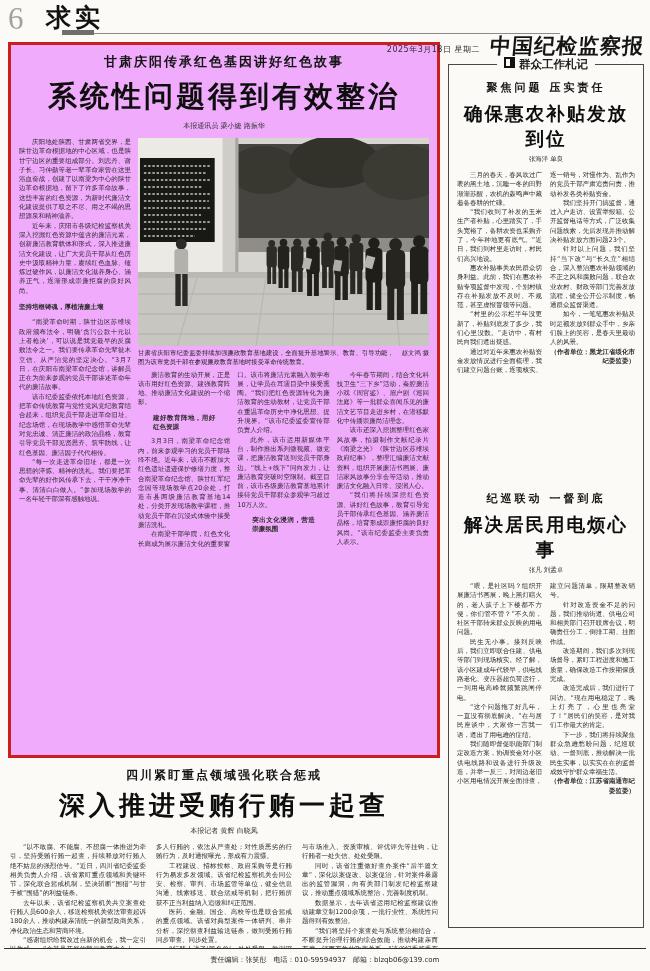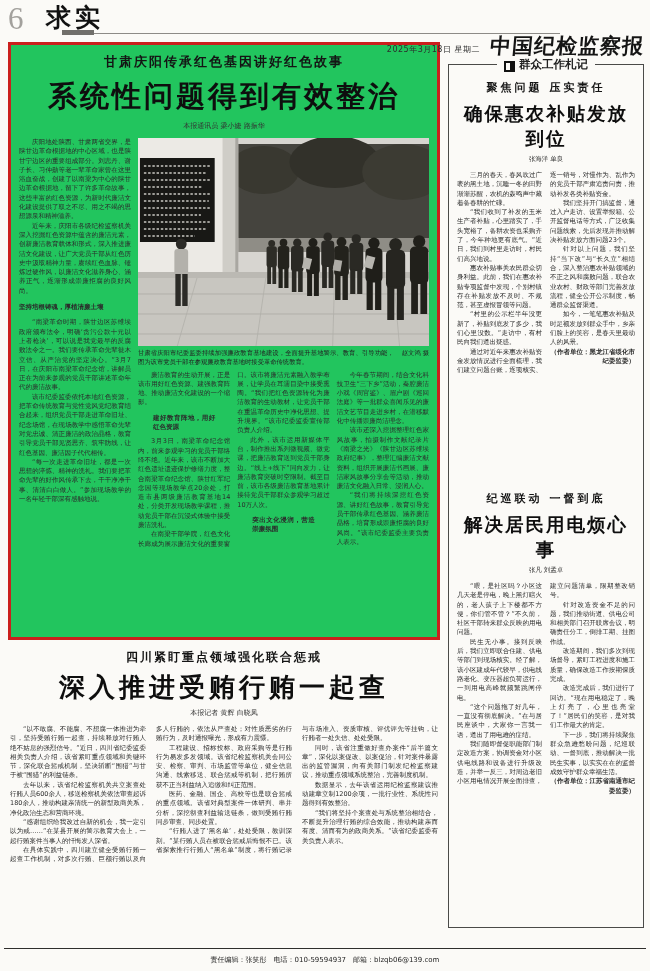--- a/index.html
+++ b/index.html
@@ -18,21 +18,21 @@
   .hd-rule { position:absolute; left:62px; top:33px; width:498px; border-bottom:1.5px solid #8d8b87; }
   .hd-bar { position:absolute; left:62px; top:30px; width:32px; height:5px; background:#716f6b; }
   .hd-right { position:absolute; right:6px; top:4px; display:flex; align-items:flex-end; gap:10px;margin-top:28px; }
   .date { font-size:8px; color:#2d2d2d; padding-bottom:5px; letter-spacing:0.5px; }
   .masthead { font-size:21px; font-weight:bold; letter-spacing:1px; color:#151515;
     font-family:"Liberation Serif","DejaVu Serif",serif; transform:skewX(-5deg); }
   
   .content { display:flex; gap:8px; padding:2px 6px 0 8px; height:908px; }
   .main-col { width:432px; flex:none; }
   
-  .feature { border:3px solid #cb1f1d; padding:8px 8px 5px; height:598px; background:#22c55e; }
+  .feature { border:3px solid #cb1f1d; padding:8px 8px 5px; height:716px; background:#f0abfc; }
   .kicker1 { text-align:center; font-size:13px; font-weight:bold; letter-spacing:2px; color:#141414; }
   .headline1 { text-align:center; font-size:29px; font-weight:bold; letter-spacing:3px; margin:6px 0 4px;
     font-family:"Liberation Serif","DejaVu Serif",serif; color:#0e0e0e; }
   .byline { text-align:center; font-size:7px; color:#333; margin-bottom:7px; }
   .main-body { display:flex; gap:7px; height:500px; overflow:hidden; }
   .col1 { width:112px; flex:none; }
   .bodytext p { font-size:6.5px; line-height:9.3px; text-align:justify; text-indent:2em;
     color:#2b2b2b; }
   .subhead { font-size:8.5px; font-weight:bold; text-align:center; text-indent:0 !important;
     margin:7px 0 6px; color:#111; }
@@ -48,21 +48,21 @@
   .headline2 { text-align:center; font-size:26px; font-weight:bold; letter-spacing:4px; margin:4px 0 3px;
     font-family:"Liberation Serif","DejaVu Serif",serif; color:#0e0e0e; }
   .article2 .byline { }
   .a2body { column-count:3; column-gap:10px; height:222px; overflow:hidden; }
   
   .right-col { width:196px; flex:none; position:relative; }
   .boxed { border:1px solid #4a4a48; margin-top:22px; height:864px; padding:12px 8px 8px;
     position:relative; background:#fbfaf7; display:flex; flex-direction:column; }
   .box-label { position:absolute; top:-8px; left:50%; transform:translateX(-50%);
     background:#fbfaf7; padding:0 7px; font-size:11.5px; font-weight:bold; white-space:nowrap;
-    font-family:"Liberation Serif","DejaVu Serif",serif; display:flex; align-items:flex-end; gap:4px; }
+    font-family:"Liberation Serif","DejaVu Serif",serif; display:flex; align-items:flex-start; gap:4px; }
   .seal { width:11px; height:11px; background:#121212; display:inline-block; position:relative; flex:none; }
   .seal::after { content:""; position:absolute; left:2px; top:2px; width:4px; height:7px; background:#fbfaf7; }
   .kicker3 { text-align:center; font-size:11px; font-weight:bold; letter-spacing:3px; margin-top:3px; color:#141414; }
   .headline3 { text-align:center; font-size:18.5px; font-weight:bold; letter-spacing:2px; margin:6px 0 4px;
     font-family:"Liberation Serif","DejaVu Serif",serif; color:#0e0e0e; }
   .author3 { text-align:center; font-size:6.5px; color:#333; margin-bottom:7px; }
   .boxbody { column-count:2; column-gap:8px; overflow:hidden; }
   .boxbody-a { height:302px; }
   .boxbody-b { flex:1; }
   .boxbody p:last-child { text-align:right; text-indent:0; font-weight:bold; }
@@ -227,21 +227,21 @@
             <p>如今，一笔笔惠农补贴及时足额发放到群众手中，乡亲们脸上的笑容，是春天里最动人的风景。</p>
             <p>（作者单位：黑龙江省绥化市纪委监委）</p>
           </div>
         </div>
 
         <div class="art-b">
           <div class="kicker3">纪巡联动  一督到底</div>
           <h3 class="headline3">解决居民用电烦心事</h3>
           <div class="author3">张凡 刘孟卓</div>
           <div class="boxbody boxbody-b bodytext">
-            <p>“喂，是社区吗？小区这几天老是停电，晚上黑灯瞎火的，老人孩子上下楼都不方便，你们管不管？”不久前，社区干部转来群众反映的用电问题。</p>
+            <p>“喂，是社区吗？组织开展廉洁书画展，晚上黑灯瞎火的，老人孩子上下楼都不方便，你们管不管？”不久前，社区干部转来群众反映的用电问题。</p>
             <p>民生无小事。接到反映后，我们立即联合住建、供电等部门到现场核实。经了解，该小区建成年代较早，供电线路老化、变压器超负荷运行，一到用电高峰就频繁跳闸停电。</p>
             <p>“这个问题拖了好几年，一直没有彻底解决。”在与居民座谈中，大家你一言我一语，道出了用电难的症结。</p>
             <p>我们随即督促职能部门制定改造方案，协调资金对小区供电线路和设备进行升级改造，并举一反三，对周边老旧小区用电情况开展全面排查，建立问题清单，限期整改销号。</p>
             <p>针对改造资金不足的问题，我们推动街道、供电公司和相关部门召开联席会议，明确责任分工，倒排工期、挂图作战。</p>
             <p>改造期间，我们多次到现场督导，紧盯工程进度和施工质量，确保改造工作按期保质完成。</p>
             <p>改造完成后，我们进行了回访。“现在用电稳定了，晚上灯亮了，心里也亮堂了！”居民们的笑容，是对我们工作最大的肯定。</p>
             <p>下一步，我们将持续聚焦群众急难愁盼问题，纪巡联动、一督到底，推动解决一批民生实事，以实实在在的监督成效守护群众幸福生活。</p>
             <p>（作者单位：江苏省南通市纪委监委）</p>
           </div>
         </div>

